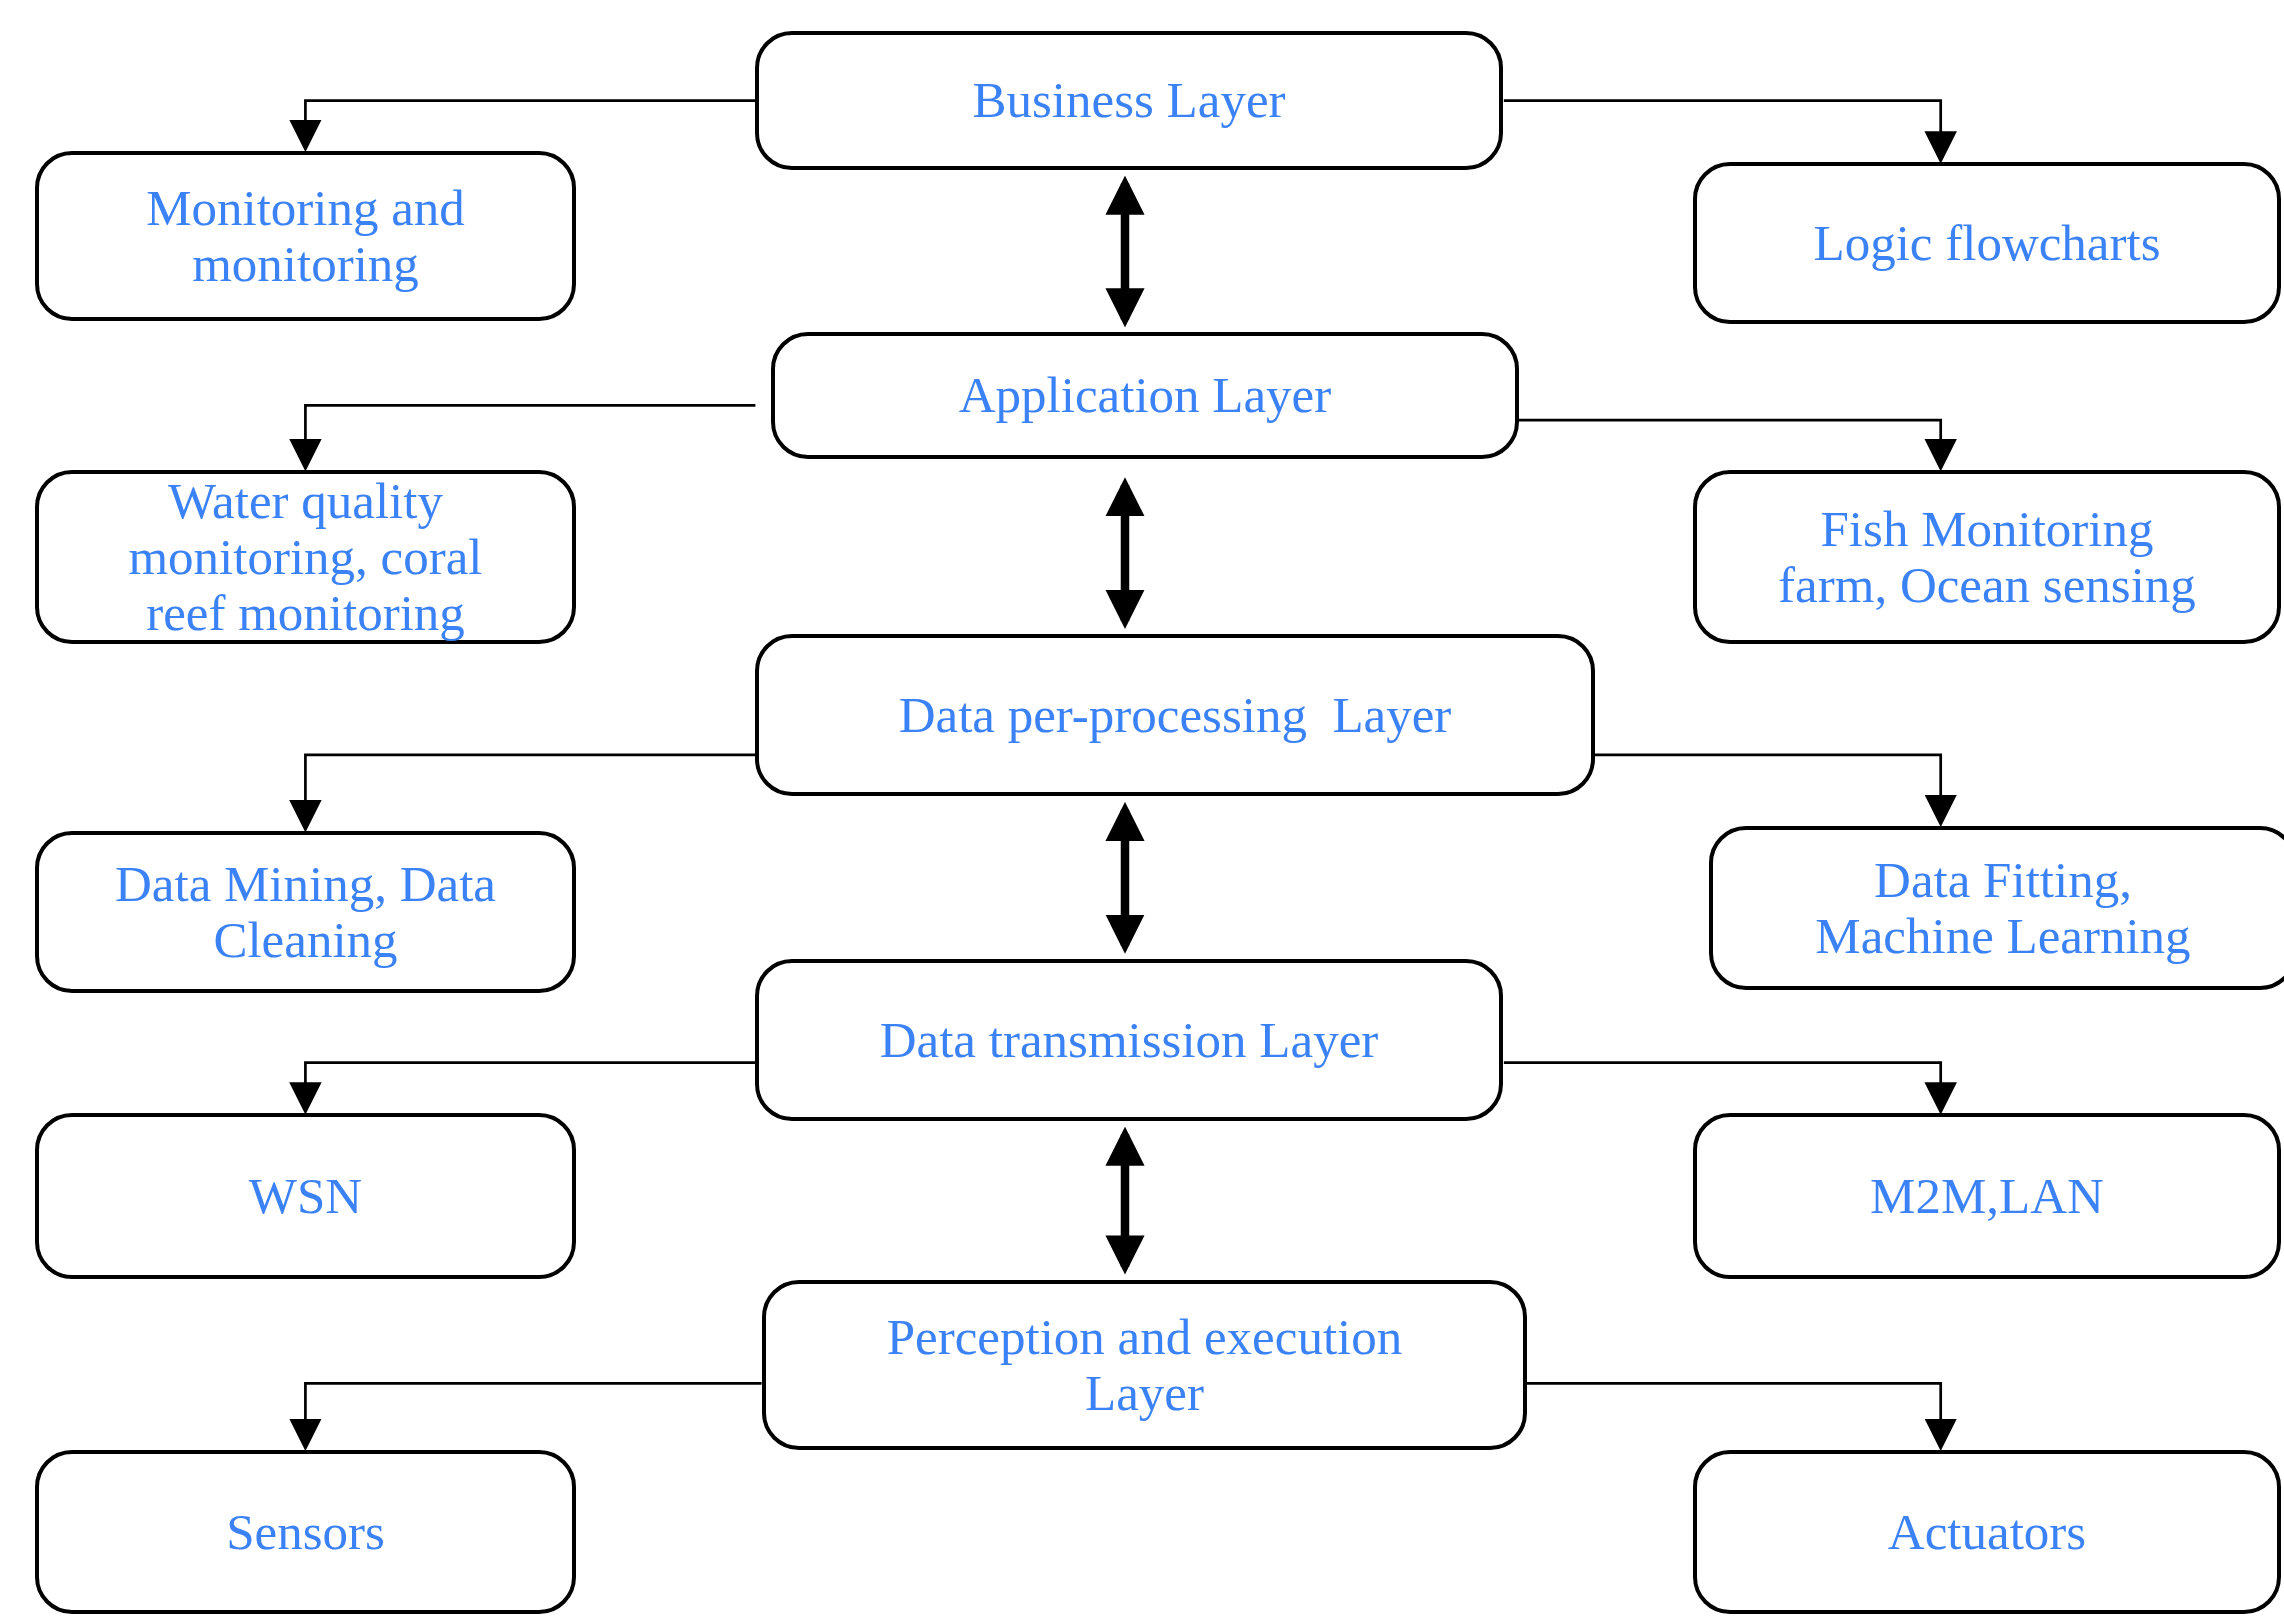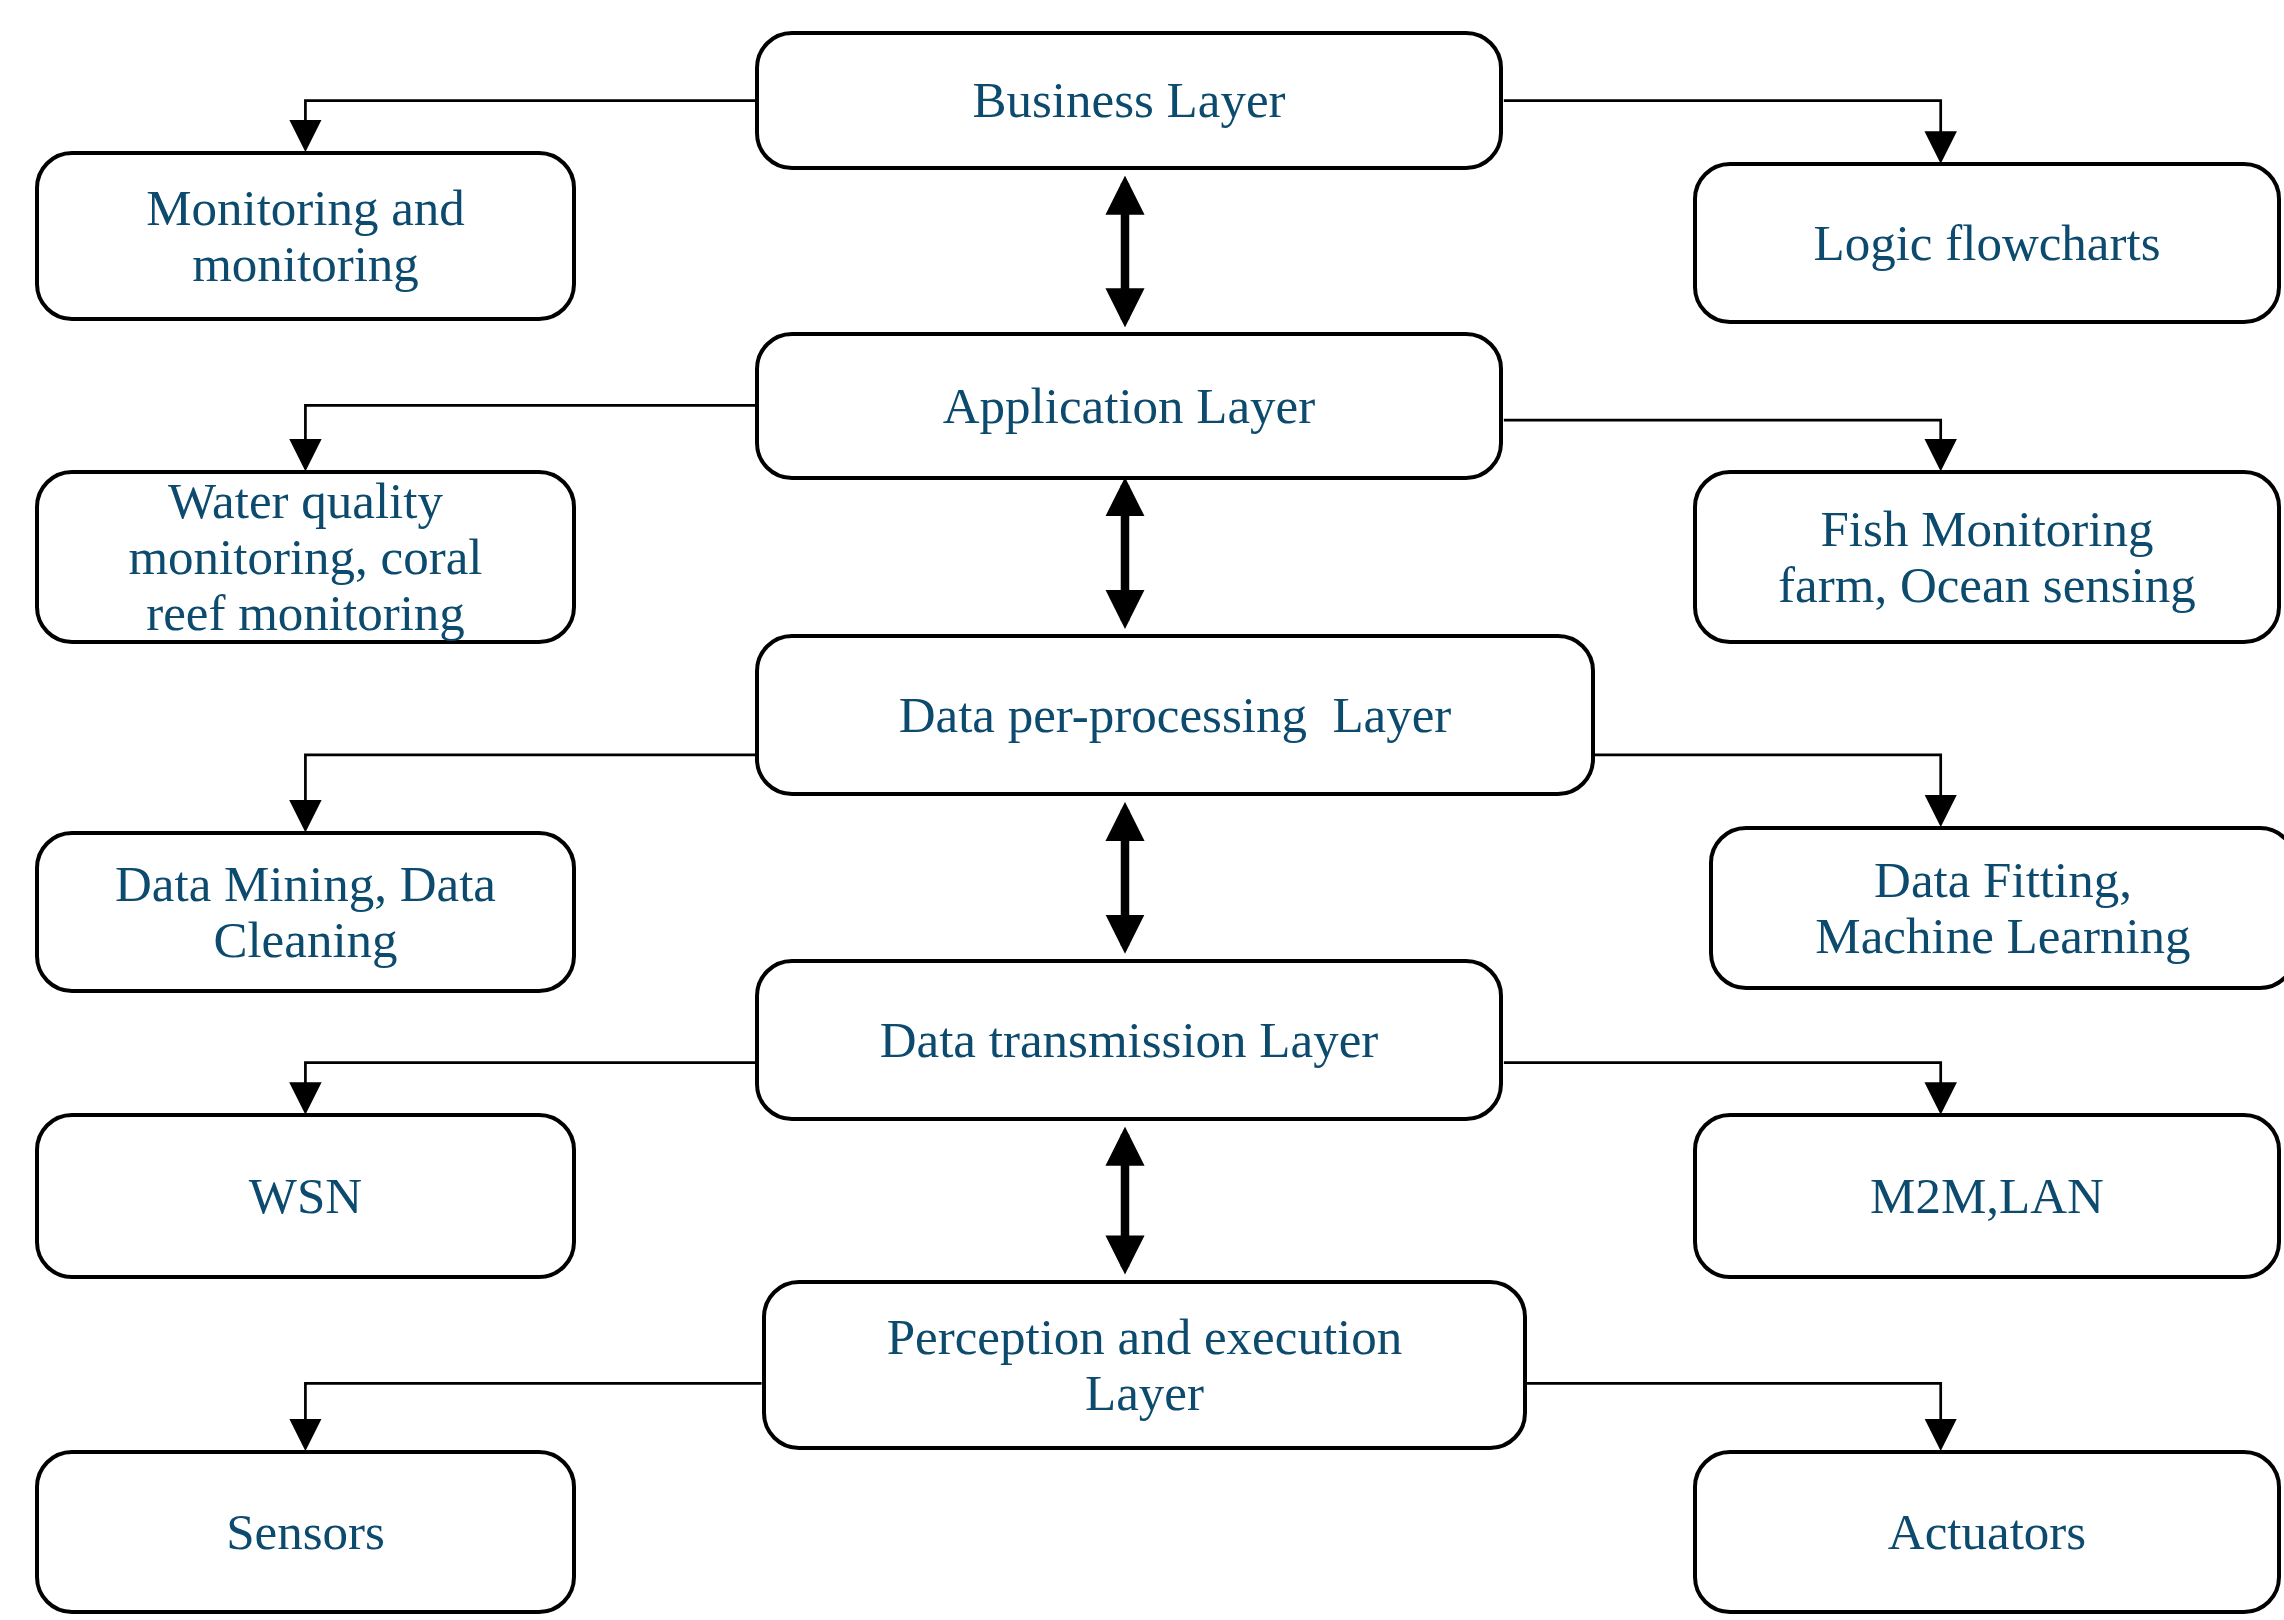--- a/index.html
+++ b/index.html
@@ -24,26 +24,26 @@
     border-radius: 37px;
     display: flex;
     align-items: center;
     justify-content: center;
     text-align: center;
   }
   .box .label {
     white-space: pre-wrap;
     font-size: 51px;
     line-height: 1.1;
-    color: #0c4a6e;
+    color: #3b82f6;
     padding: 0 10.8px;
   }
   
   .b-business      { left: 755px;  top: 31px;   width: 748px; height: 139px; }
-  .b-application   { left: 755px;  top: 332px;  width: 748px; height: 148px; }
+  .b-application   { left: 771px;  top: 332px;  width: 748px; height: 127px; }
   .b-preprocessing { left: 755px;  top: 634px;  width: 840px; height: 162px; }
   .b-transmission  { left: 755px;  top: 959px; width: 748px; height: 162px; }
   .b-perception    { left: 762px;  top: 1280px; width: 765px; height: 170px; }
   
   .b-monitoring { left: 35px; top: 151px;  width: 541px; height: 170px; }
   .b-water      { left: 35px; top: 470px;  width: 541px; height: 174px; text-align: center; }
   .b-mining     { left: 35px; top: 831px; width: 541px; height: 162px; }
   .b-wsn        { left: 35px; top: 1113px; width: 541px; height: 166px; }
   .b-sensors    { left: 35px; top: 1450px; width: 541px; height: 164px; }
   

